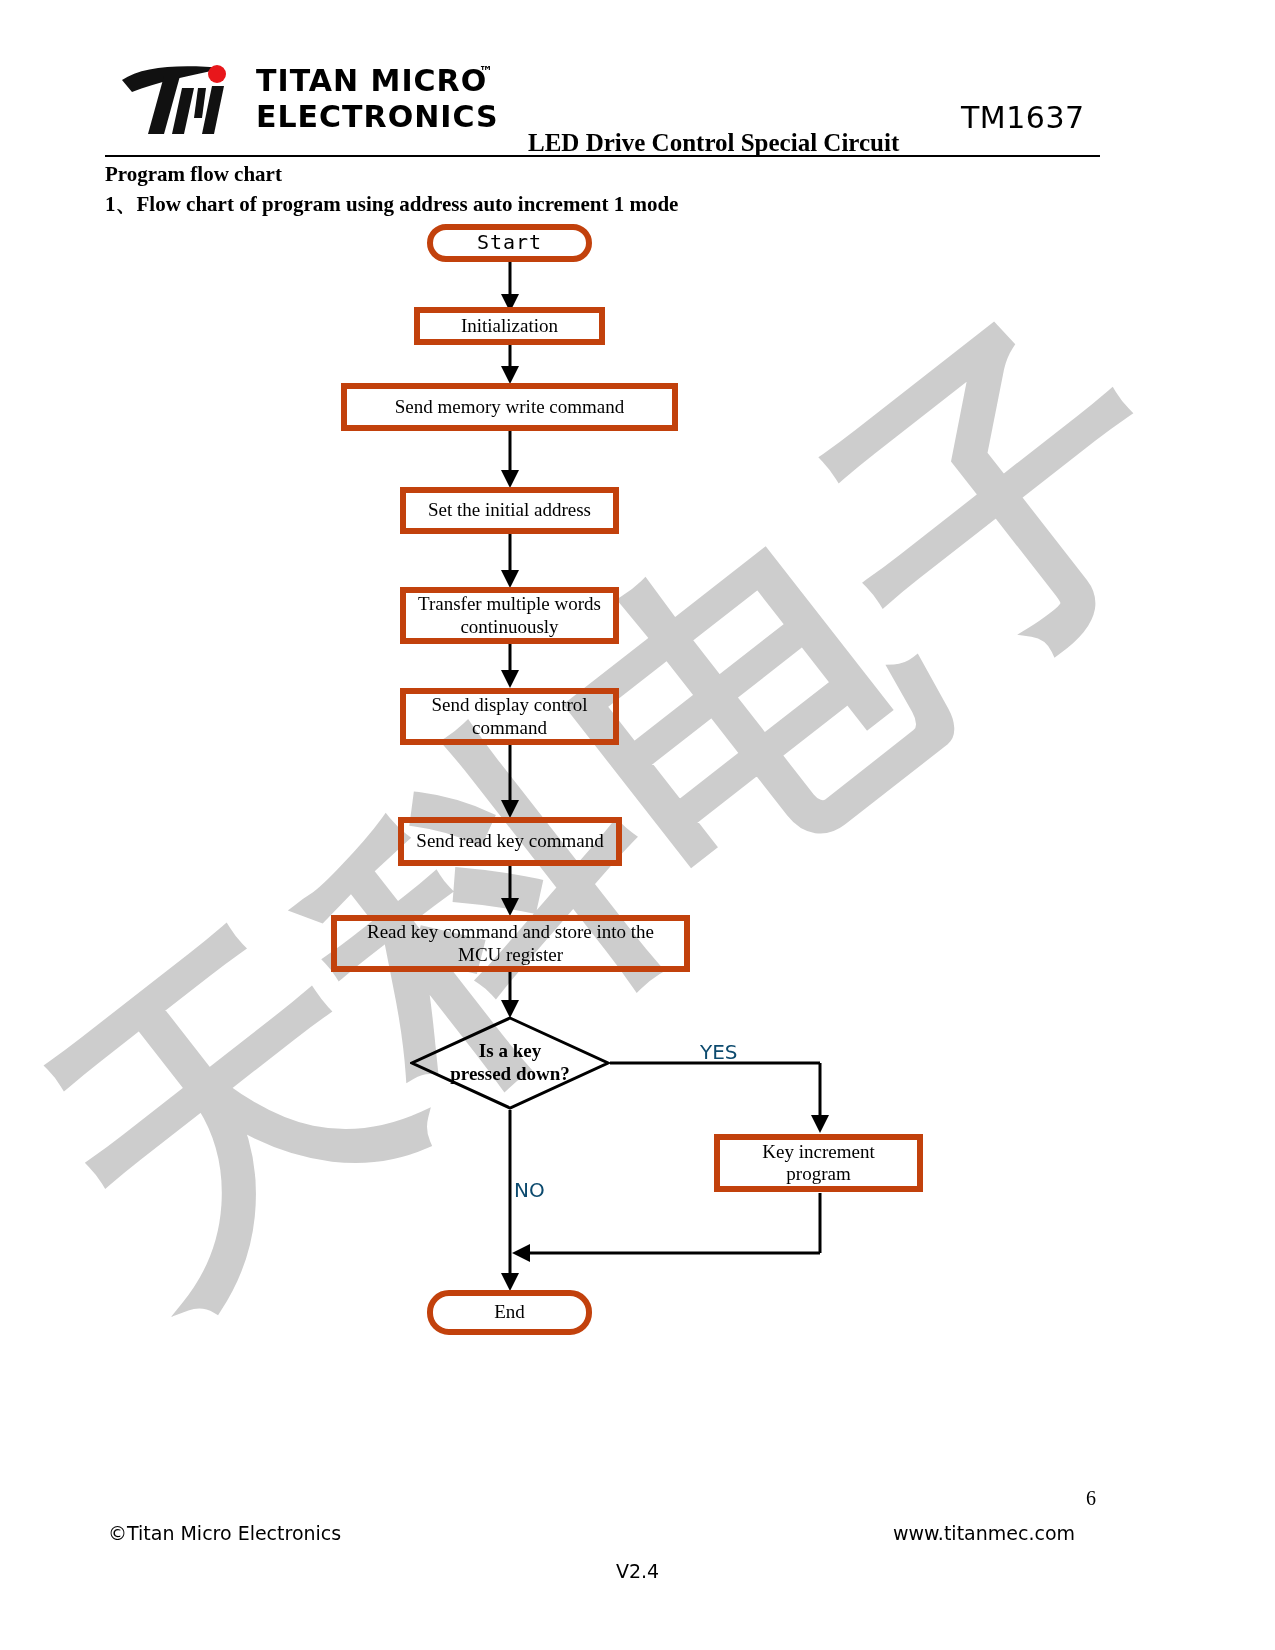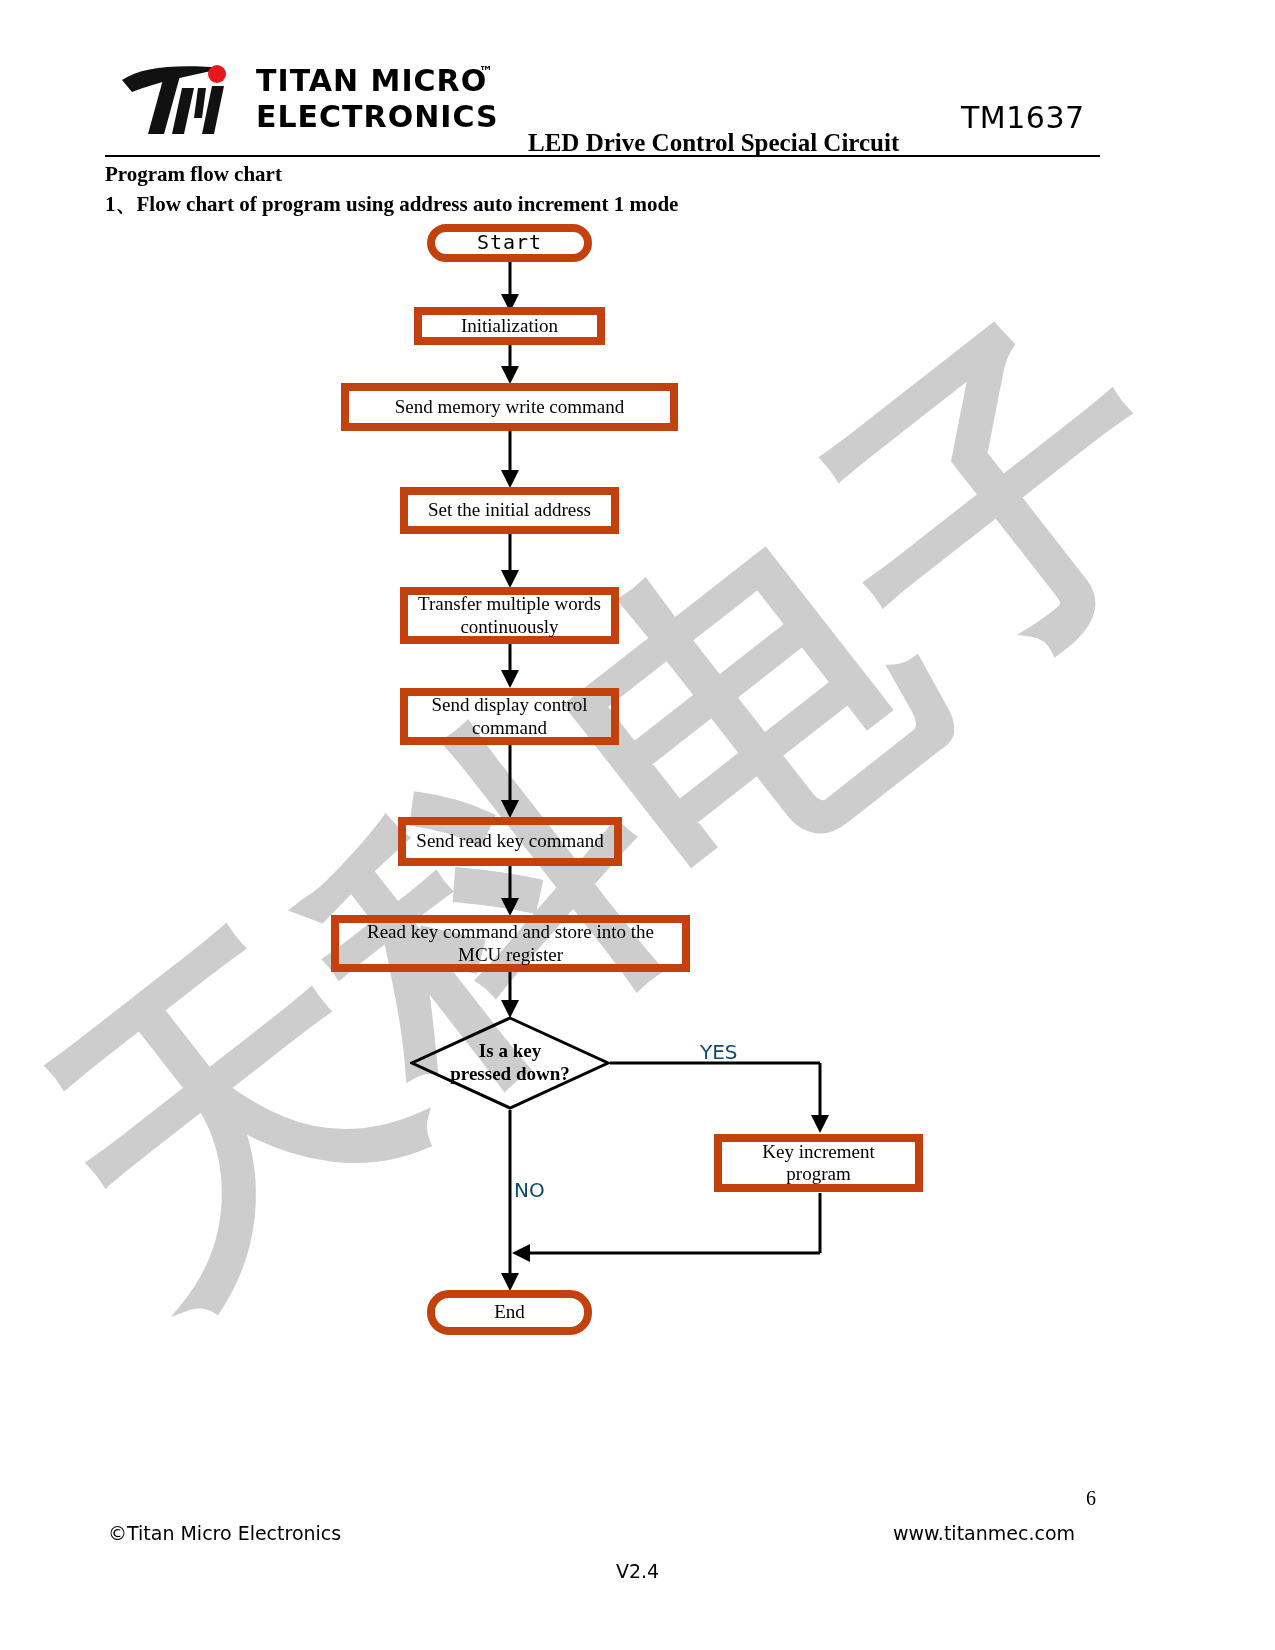--- a/index.html
+++ b/index.html
@@ -134,21 +134,21 @@
   #flow {
     position: absolute;
     left: 0px;
     top: 0px;
     width: 1275px;
     height: 1400px;
   }
   .fnode {
     position: absolute;
     box-sizing: border-box;
-    border: 8px solid #c2410c;
+    border: 6px solid #c2410c;
     background: transparent;
     display: flex;
     align-items: center;
     justify-content: center;
     text-align: center;
     font-family: "Liberation Serif", serif;
     font-size: 19px;
     line-height: 1.18;
     color: #000;
   }

